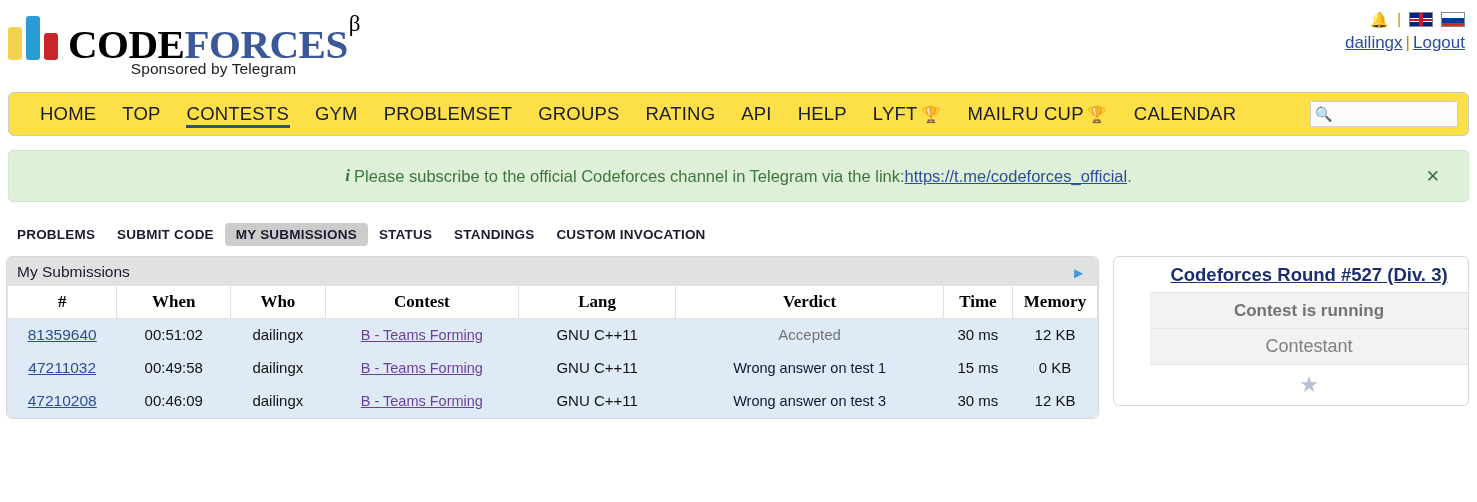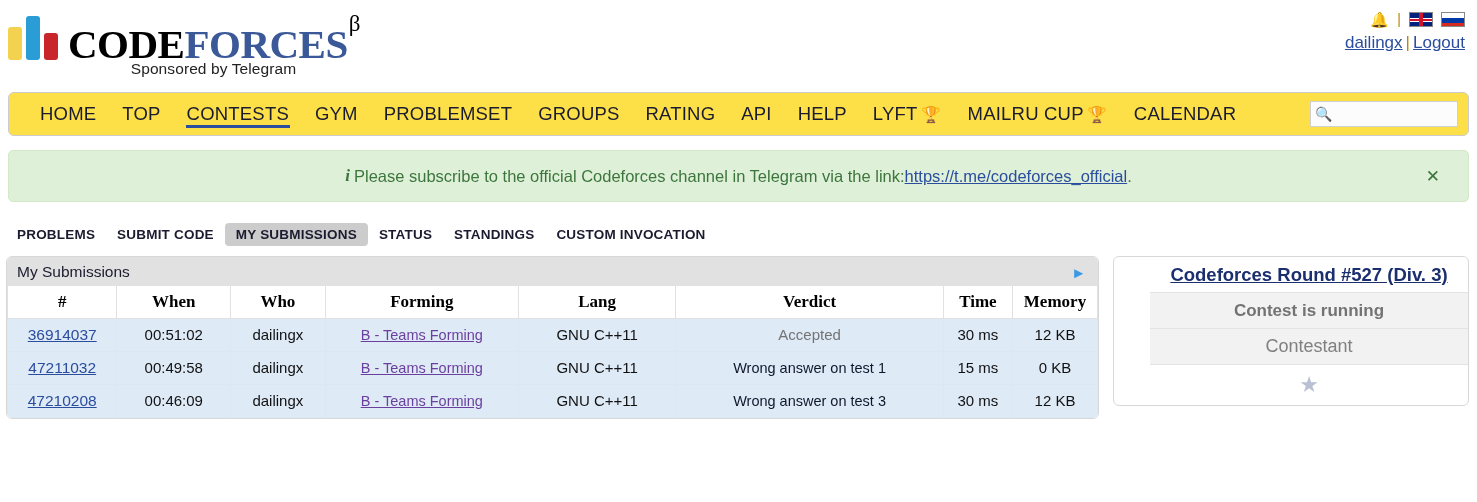--- a/index.html
+++ b/index.html
@@ -463,30 +463,30 @@
       <div class="dt-caption">
         <span>My Submissions</span>
         <span class="dt-arrow">►</span>
       </div>
       <table class="subs">
         <thead>
           <tr>
               <th class="col-id">#</th>
               <th class="col-when">When</th>
               <th class="col-who">Who</th>
-              <th class="col-problem">Forming</th>
+              <th class="col-problem">Contest</th>
               <th class="col-lang">Lang</th>
               <th class="col-verdict">Verdict</th>
               <th class="col-time">Time</th>
               <th class="col-memory">Memory</th>
             </tr>
         </thead>
         <tbody>
             <tr>
-              <td class="col-id"><a href="#" class="link-id">36914037</a></td>
+              <td class="col-id"><a href="#" class="link-id">81359640</a></td>
               <td class="col-when"><span>00:51:02</span></td>
               <td class="col-who"><span>dailingx</span></td>
               <td class="col-problem"><a href="#" class="link-problem">B - Teams Forming</a></td>
               <td class="col-lang"><span>GNU C++11</span></td>
               <td class="col-verdict"><span class="v-accepted">Accepted</span></td>
               <td class="col-time"><span>30 ms</span></td>
               <td class="col-memory"><span>12 KB</span></td>
             </tr>
             <tr>
               <td class="col-id"><a href="#" class="link-id">47211032</a></td>

